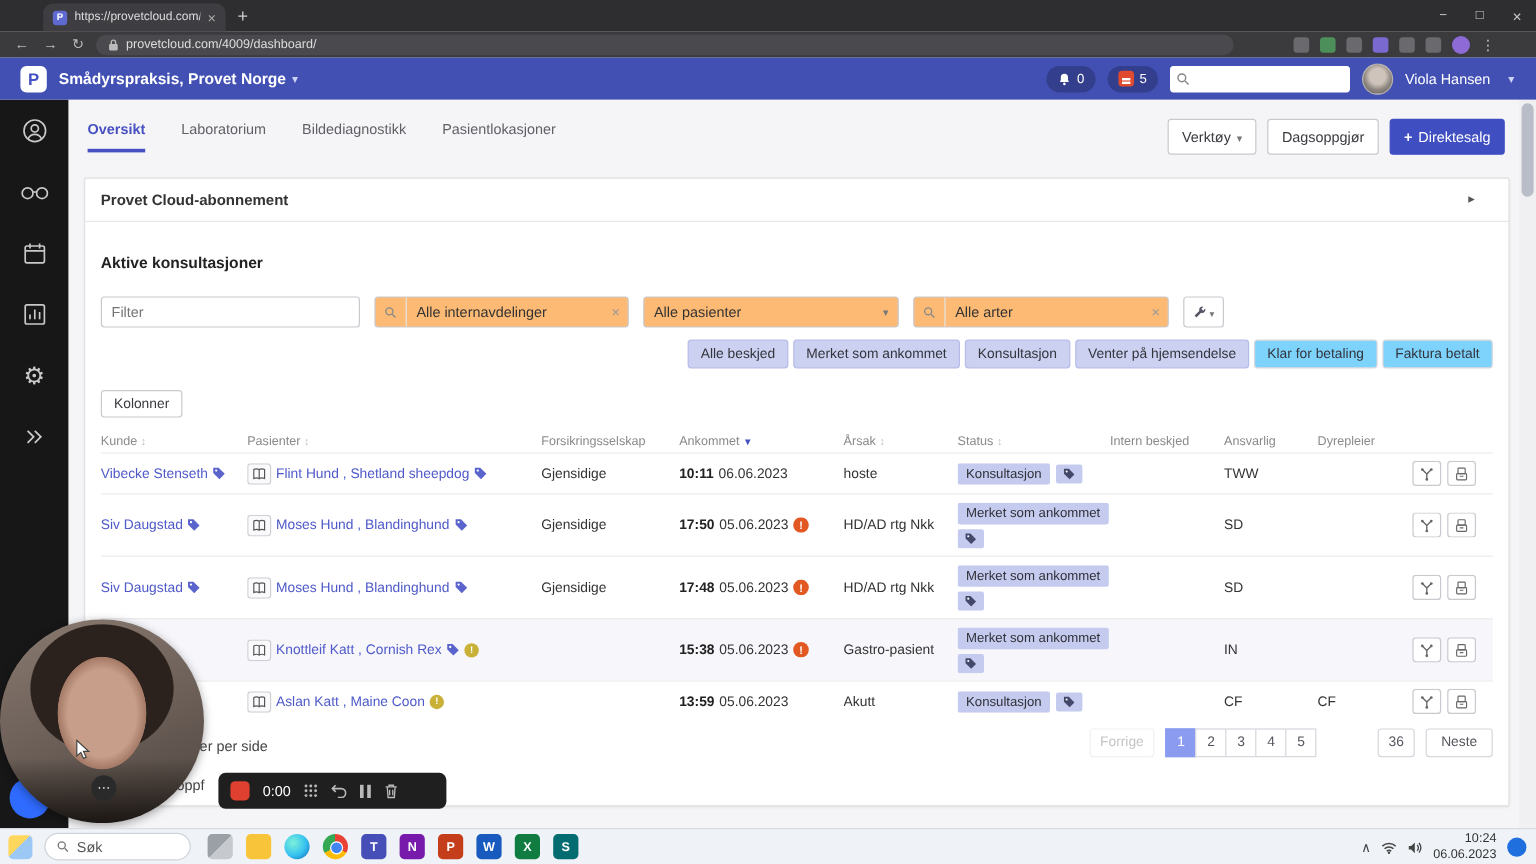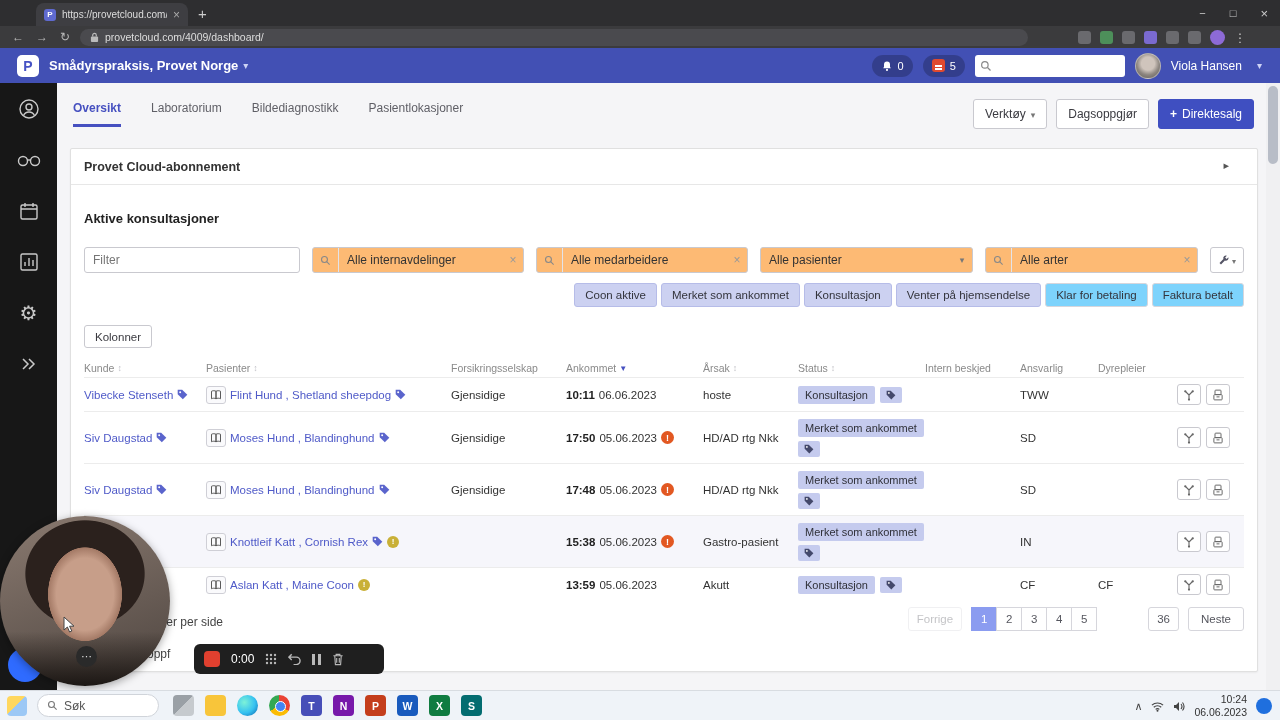--- a/index.html
+++ b/index.html
@@ -129,21 +129,21 @@
   .webcam{position:absolute;left:0px;top:516px;width:170px;height:170px;border-radius:50%;z-index:60;overflow:hidden;box-shadow:0 2px 8px rgba(0,0,0,.35);
     background:
       radial-gradient(ellipse 30% 38% at 50% 46%,#c79e89 0 56%,#a47a66 72%,rgba(0,0,0,0) 73%),
       radial-gradient(ellipse 58% 52% at 50% 34%,#2b211d 0 60%,rgba(0,0,0,0) 61%),
       linear-gradient(180deg,rgba(0,0,0,0) 68%,#1c1714 100%),
       linear-gradient(160deg,#8a7a70,#4e4540)}
   .camdots{position:absolute;left:76px;top:646px;width:21px;height:21px;border-radius:50%;background:#2a2a2a;z-index:62;display:flex;align-items:center;justify-content:center;color:#ddd;font-size:11px}
   .camdots::before{content:"⋯"}
   .cursor{position:absolute;left:63px;top:616px;z-index:65}
 
-  .recorder{position:absolute;left:194px;top:644px;width:190px;height:30px;background:#1f1f1f;border-radius:6px;z-index:70;display:flex;align-items:center;gap:11px;padding:0 10px}
+  .recorder{position:absolute;left:182px;top:644px;width:190px;height:30px;background:#1f1f1f;border-radius:6px;z-index:70;display:flex;align-items:center;gap:11px;padding:0 10px}
   .recstop{width:16px;height:16px;border-radius:4px;background:#e0402f}
   .rectime{color:#fff;font-size:12px}
   .recico{color:#b9b9b9;font-size:13px;display:flex;align-items:center}
   .pausebars{display:flex;gap:3px}
   .pausebars i{display:block;width:3px;height:11px;background:#b9b9b9}
 
   
   .taskbar{position:absolute;left:0;bottom:0;width:1280px;height:30px;background:#eff3f8;border-top:1px solid #d8dce1;z-index:80;display:flex;align-items:center}
   .weather{width:20px;height:20px;margin-left:7px;border-radius:4px;background:linear-gradient(135deg,#ffd75e 0 45%,#9cc8f5 46% 100%)}
   .tsearch{width:122px;height:23px;margin-left:10px;background:#fff;border:1px solid #d0d4da;border-radius:12px;display:flex;align-items:center;gap:6px;padding:0 9px;color:#555}
@@ -308,30 +308,20 @@
     <div class="sgroup w212">
       <span class="sg-ic">
           <svg width="11" height="11" viewBox="0 0 16 16">
             <circle cx="6.5" cy="6.5" r="4.3" fill="none" stroke="#888" stroke-width="1.6"></circle>
             <path d="M10 10l4 4" stroke="#888" stroke-width="1.6"></path>
           </svg>
         </span>
       <span class="sg-label">Alle internavdelinger</span>
       <span class="sg-x"></span>
     </div>
-    <div class="sgroup w212">
-      <span class="sg-ic">
-          <svg width="11" height="11" viewBox="0 0 16 16">
-            <circle cx="6.5" cy="6.5" r="4.3" fill="none" stroke="#888" stroke-width="1.6"></circle>
-            <path d="M10 10l4 4" stroke="#888" stroke-width="1.6"></path>
-          </svg>
-        </span>
-      <span class="sg-label">Alle medarbeidere</span>
-      <span class="sg-x"></span>
-    </div>
     <div class="sgroup w213">
       <span class="sg-label">Alle pasienter</span>
       <span class="sg-caret"></span>
     </div>
     <div class="sgroup w213">
       <span class="sg-ic">
           <svg width="11" height="11" viewBox="0 0 16 16">
             <circle cx="6.5" cy="6.5" r="4.3" fill="none" stroke="#888" stroke-width="1.6"></circle>
             <path d="M10 10l4 4" stroke="#888" stroke-width="1.6"></path>
           </svg>
@@ -341,21 +331,21 @@
     </div>
     <div class="wrenchbtn">
       <svg width="12" height="12" viewBox="0 0 16 16">
           <path d="M13.8 4.2a3.6 3.6 0 0 1-4.6 4.6L4 14l-2-2 5.2-5.2a3.6 3.6 0 0 1 4.6-4.6L9.5 4.5l2 2z" fill="#556"></path>
         </svg>
       <span class="caret"></span>
     </div>
   </div>
 
   <div class="chipsrow">
-    <span class="chip">Coon aktive</span>
+    <span class="chip">Alle beskjed</span>
     <span class="chip">Merket som ankommet</span>
     <span class="chip">Konsultasjon</span>
     <span class="chip">Venter på hjemsendelse</span>
     <span class="chip outline">Klar for betaling</span>
     <span class="chip outline">Faktura betalt</span>
   </div>
 
   <div class="kolbtn">
       <span>Kolonner</span>
     </div>

